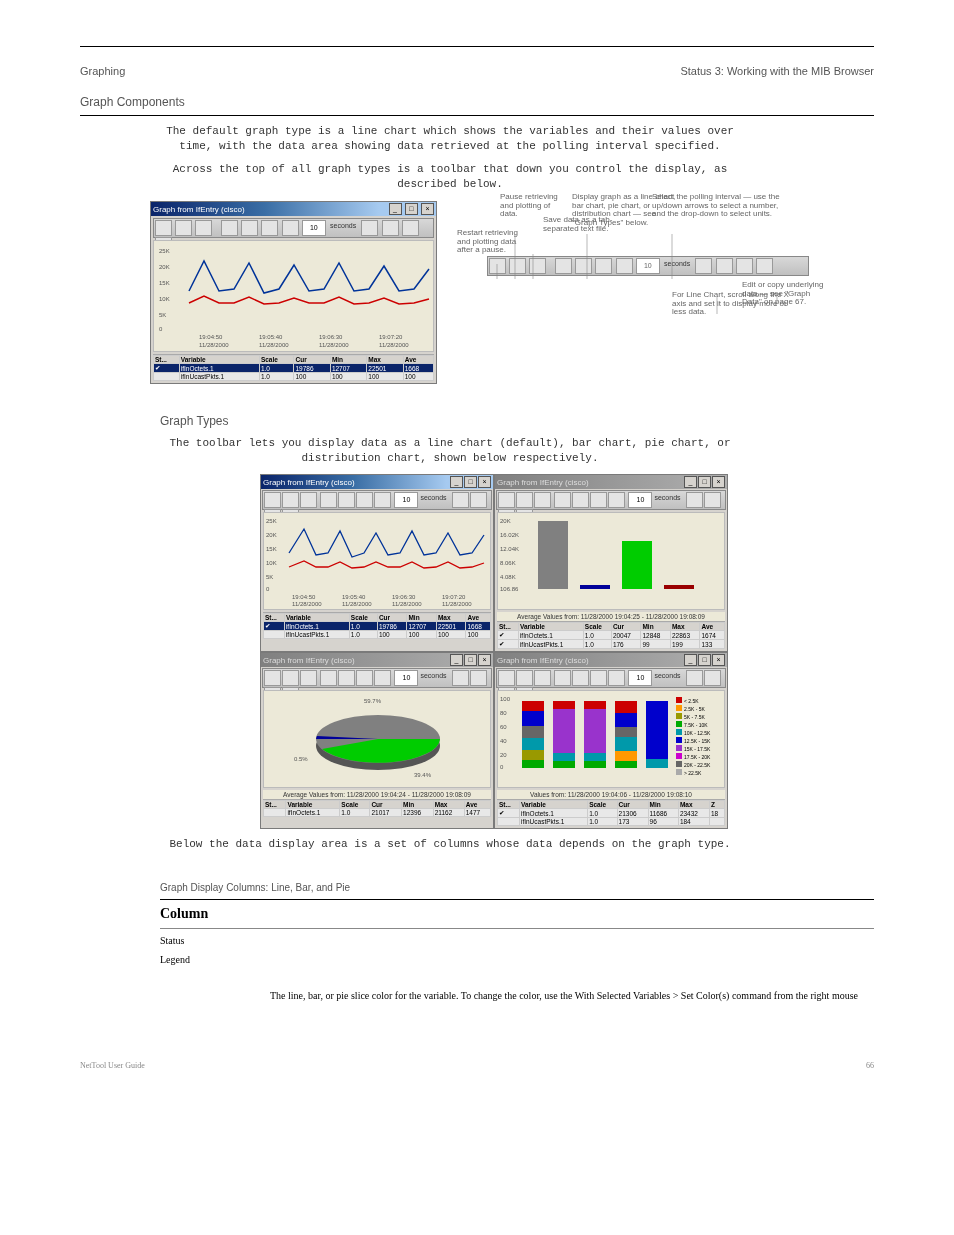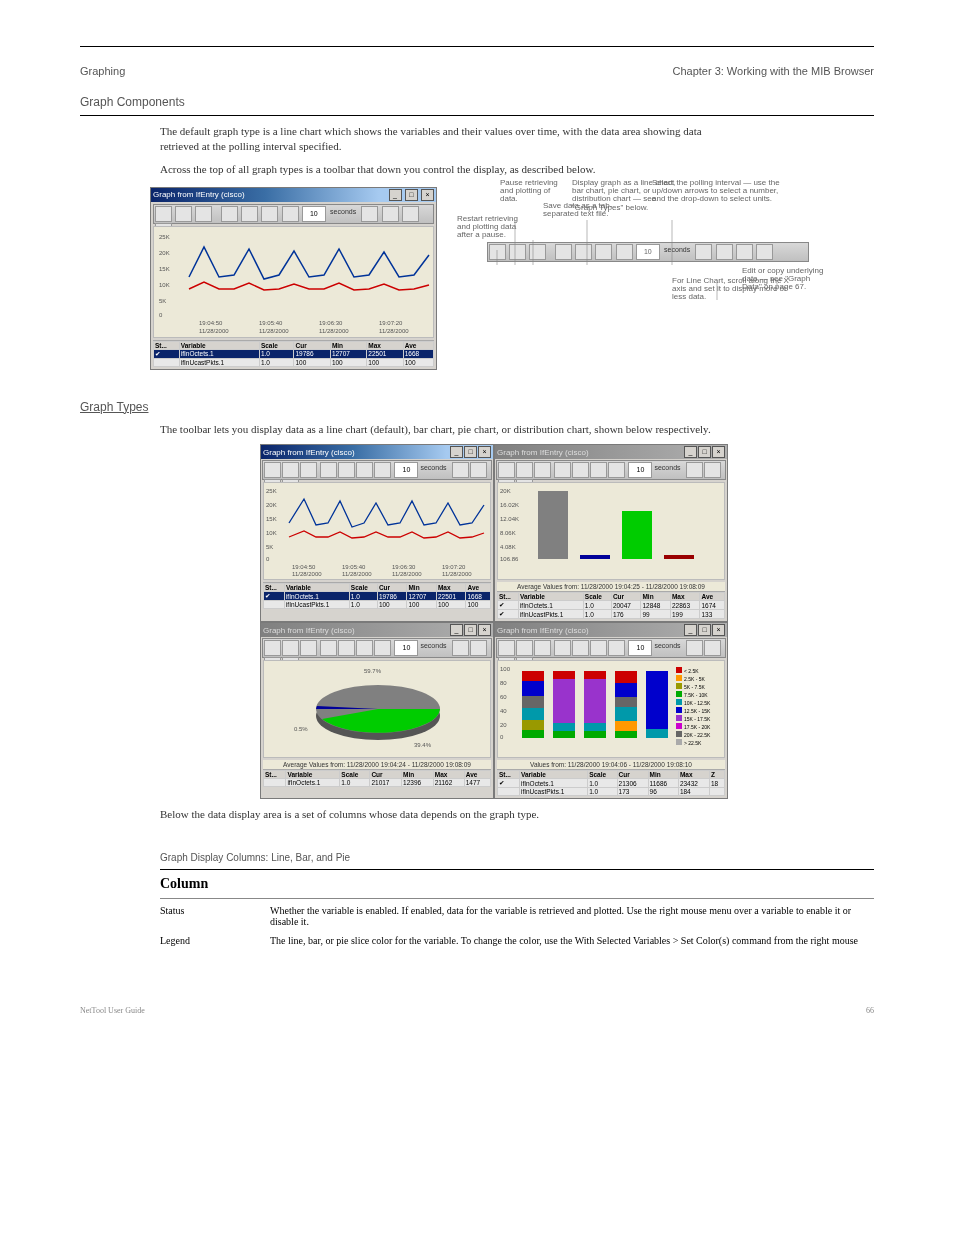--- a/index.html
+++ b/index.html
@@ -28,26 +28,27 @@
     margin-top: 18px;
   }
   .section-title {
     font-family: Arial, sans-serif;
     font-size: 12px;
     color: #555;
     margin-top: 12px;
     margin-bottom: 2px;
   }
   .para {
-    font-family: Liberation Serif, serif;
+    font-family: Liberation Mono, monospace;
     font-size: 11px;
     margin: 8px 0 8px 80px;
     max-width: 580px;
     line-height: 1.35;
     color: #333;
+    text-align: center;
   }
   .figure-area {
     display: flex;
     gap: 60px;
     margin-left: 70px;
     margin-top: 10px;
     align-items: flex-start;
   }
   .callouts-col {
     font-family: Arial, sans-serif;
@@ -162,21 +163,21 @@
     font-size:8px; color:#888; margin-top:60px;
     font-family: Liberation Serif, serif;
   }
 </style>
 </head>
 <body>
 
 <hr class="hr-full">
 <div class="header-row">
   <span>Graphing</span>
-  <span>Chapter 3: Working with the MIB Browser</span>
+  <span>Status 3: Working with the MIB Browser</span>
 </div>
 
 <div class="section-title">Graph Components</div>
 <hr class="hr-full">
 
 <p class="para">The default graph type is a line chart which shows the variables and their values over time, with the data area showing data retrieved at the polling interval specified.</p>
 <p class="para">Across the top of all graph types is a toolbar that down you control the display, as described below.</p>
 
 <div class="figure-area">
 
@@ -296,21 +297,21 @@
         <line x1="46" y1="60" x2="46" y2="35" stroke="#888" stroke-width="0.6"></line>
         <line x1="100" y1="60" x2="100" y2="15" stroke="#888" stroke-width="0.6"></line>
         <line x1="185" y1="60" x2="185" y2="15" stroke="#888" stroke-width="0.6"></line>
         <line x1="230" y1="78" x2="230" y2="95" stroke="#888" stroke-width="0.6"></line>
         <line x1="290" y1="78" x2="290" y2="85" stroke="#888" stroke-width="0.6"></line>
       </svg>
     </div>
   </div>
 </div>
 
-<div class="section-title" style="margin-top:30px;text-decoration:underline;">Graph Types</div>
+<div class="section-title" style="margin-left:80px; margin-top:30px;">Graph Types</div>
 <p class="para">The toolbar lets you display data as a line chart (default), bar chart, pie chart, or distribution chart, shown below respectively.</p>
 
 <div class="quad-grid">
 
   <div class="winshot quad">
     <div class="titlebar">
       <span>Graph from IfEntry (cisco)</span>
       <span class="wctrls"><span>_</span><span>□</span><span>×</span></span>
     </div>
     <div class="toolbar-img" style="position:relative; top:0; left:0; width:auto; margin:1px;">
@@ -594,23 +595,22 @@
 <p class="para">Below the data display area is a set of columns whose data depends on the graph type.</p>
 
 <div class="section-hdr-tbl">Graph Display Columns: Line, Bar, and Pie</div>
 <hr class="hr-full" style="margin-left:80px; width:calc(100% - 80px);">
 <div style="display:flex; margin-left:80px; font-size:14px;">
   <div style="width:110px; font-weight:bold;">Column</div>
 </div>
 <hr class="hr-full" style="margin-left:80px; width:calc(100% - 80px); border-top:1px solid #888;">
 <div style="display:flex; margin-left:80px; font-size:10px; margin-top:4px;">
   <div style="width:110px;">Status</div>
-  <div style="flex:1;">Whether the variable is enabled. If enabled, data for the variable is retrieved and plotted. Use the right mouse menu over a variable to enable it or disable it.</div>
 </div>
 <div style="display:flex; margin-left:80px; font-size:10px; margin-top:8px;">
   <div style="width:110px;">Legend</div>
-  <div style="flex:1;">The line, bar, or pie slice color for the variable. To change the color, use the With Selected Variables &gt; Set Color(s) command from the right mouse</div>
+  <div style="flex:1;margin-top:36px;">The line, bar, or pie slice color for the variable. To change the color, use the With Selected Variables &gt; Set Color(s) command from the right mouse</div>
 </div>
 
 <div class="footer">
   <span>NetTool User Guide</span>
   <span>66</span>
 </div>
 
 </body></html>

